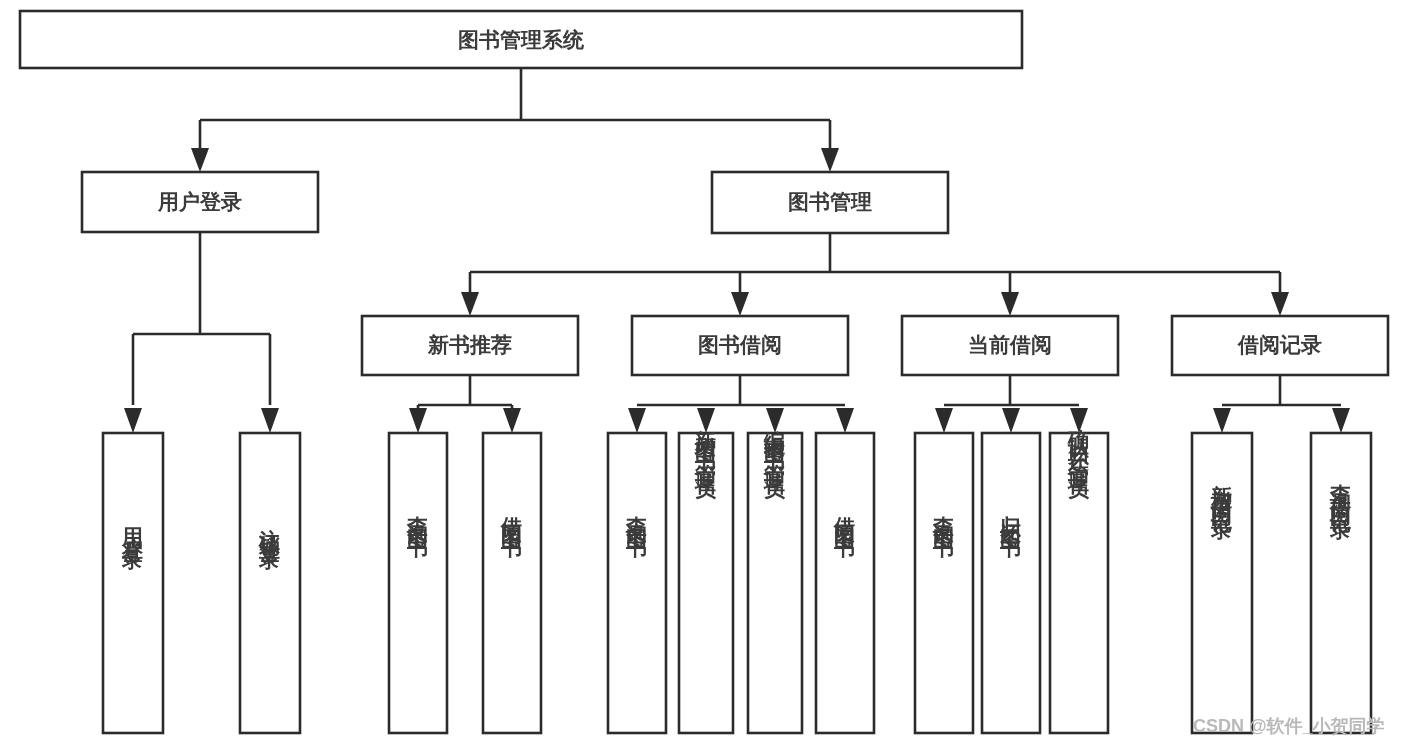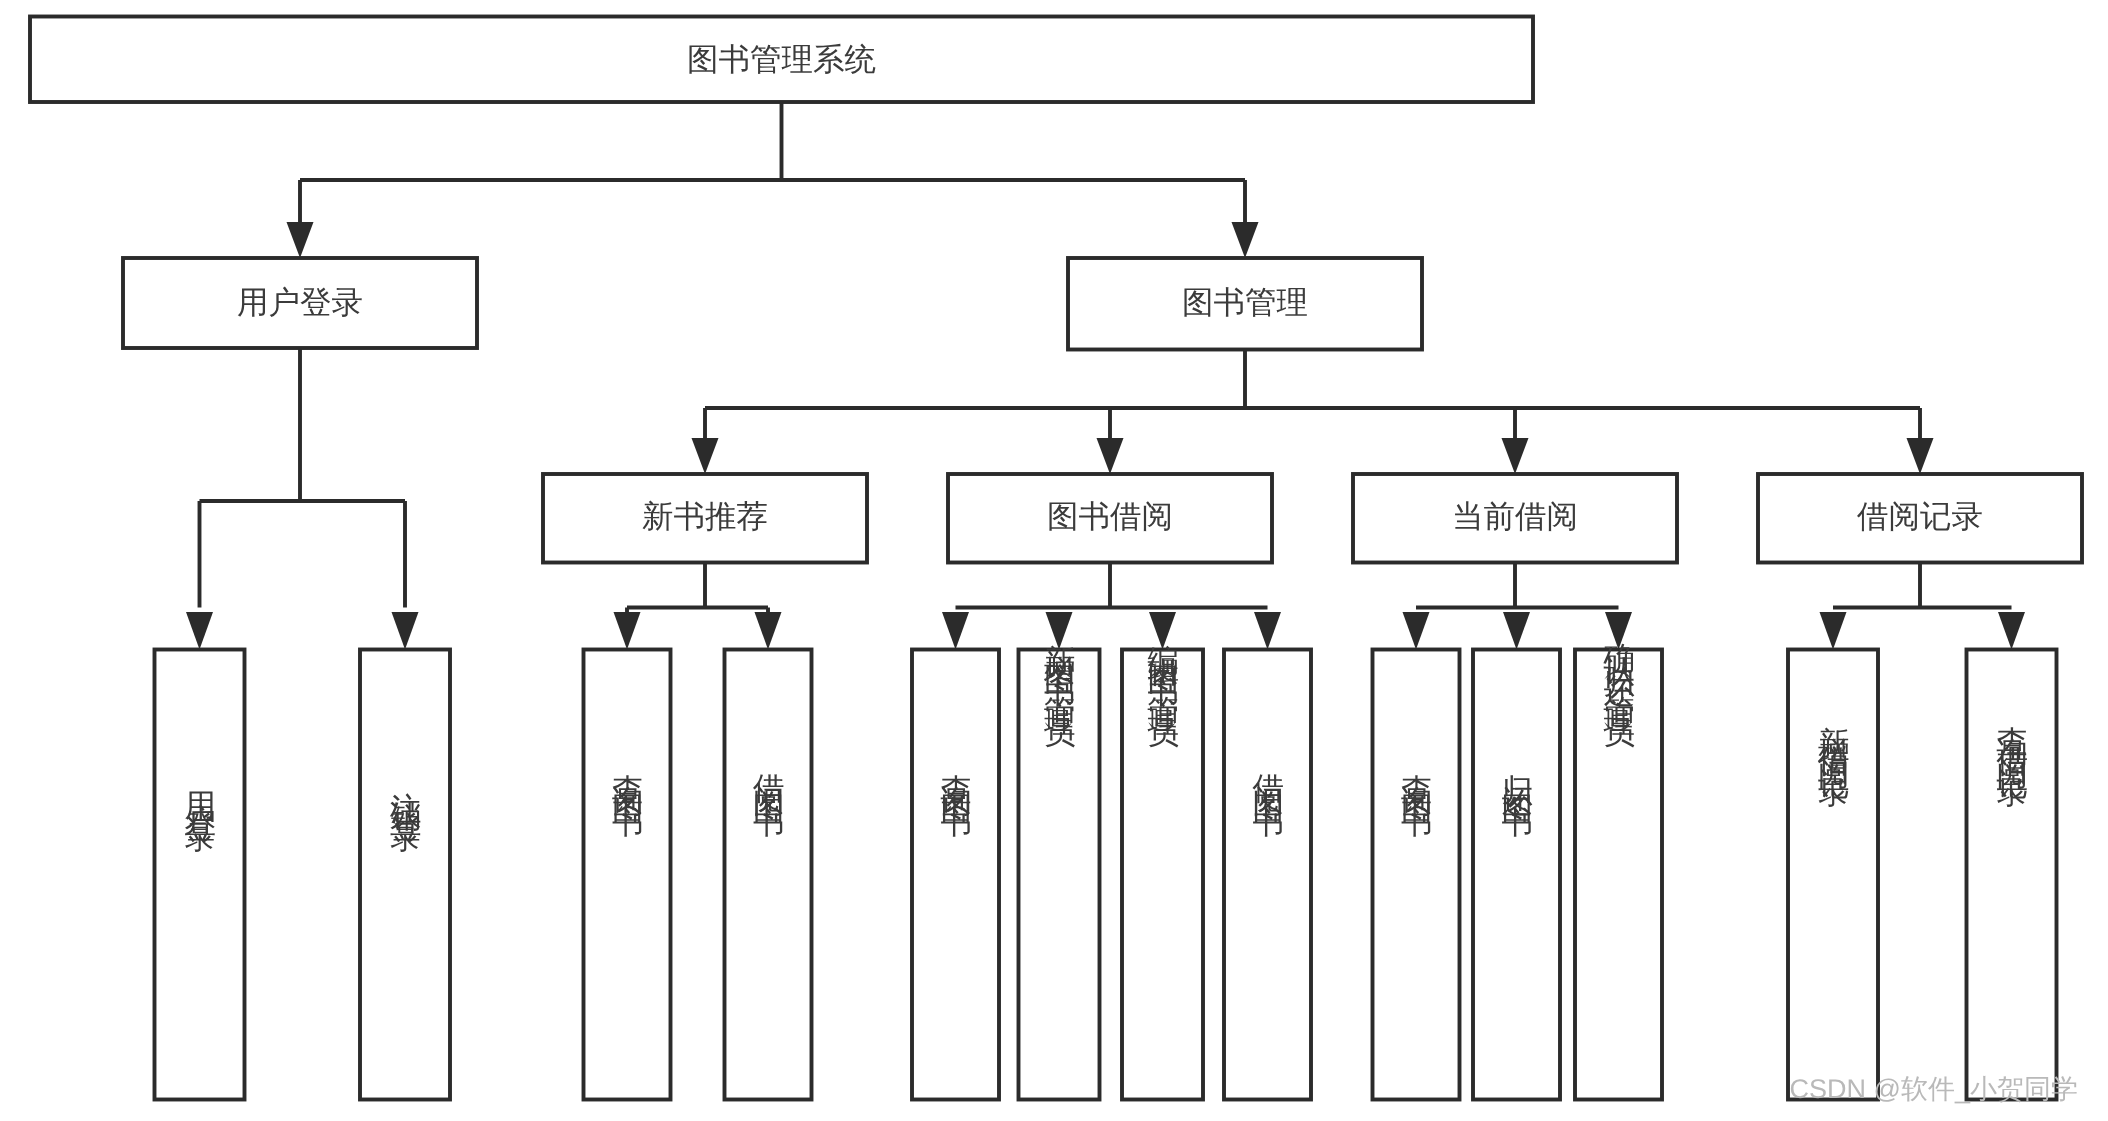--- a/index.html
+++ b/index.html
@@ -12,20 +12,21 @@
     width: 1405px;
     height: 747px;
     font-family: "Liberation Sans", "DejaVu Sans", sans-serif;
     overflow: hidden;
   }
   #diagram-root {
     position: relative;
     width: 1405px;
     height: 747px;
     background: #ffffff;
+    font-weight: bold;
   }
   svg.diagram-canvas {
     position: absolute;
     left: 0;
     top: 0;
     width: 1405px;
     height: 747px;
     display: block;
   }
   .node-box {

